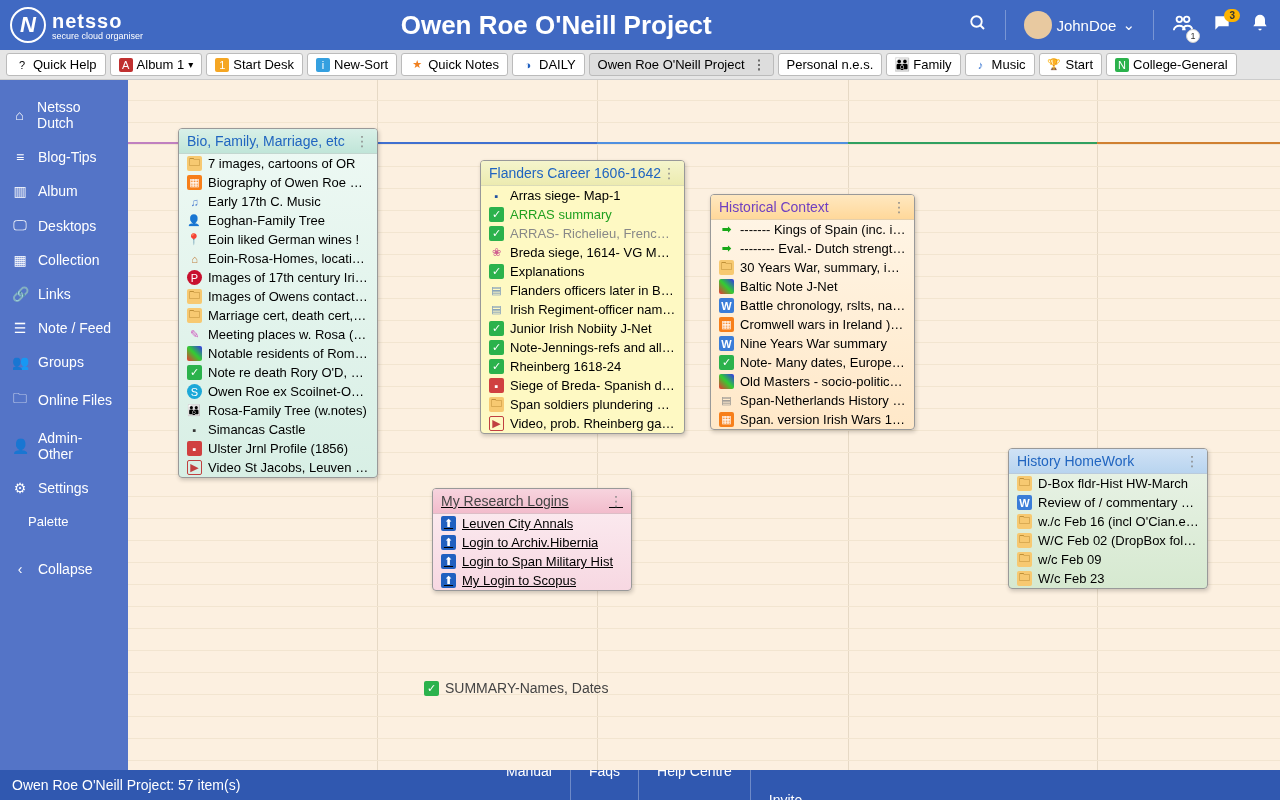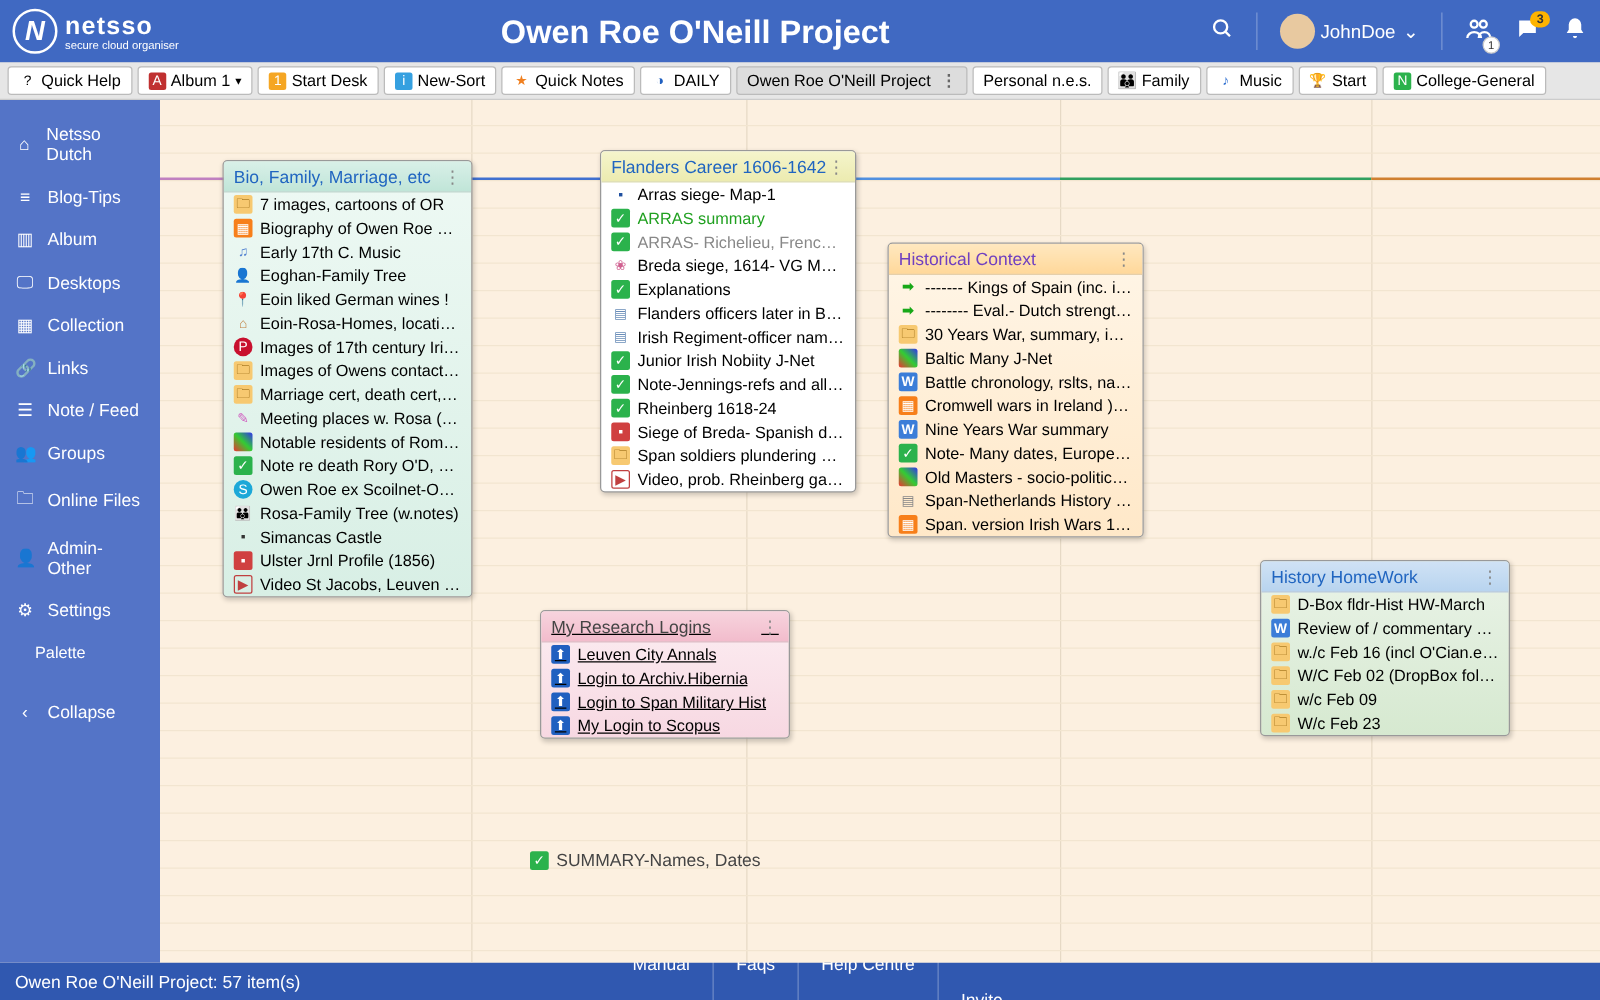--- a/index.html
+++ b/index.html
@@ -44,21 +44,21 @@
 .card-header { padding: 4px 8px; font-size: 14px; display: flex; justify-content: space-between; align-items: center; border-bottom: 1px solid rgba(0,0,0,0.1);}
 .card-header .menu-dots { color: #888; cursor: pointer;}
 .card-item { padding: 2px 8px; display: flex; align-items: center; gap: 6px; cursor: pointer; white-space: nowrap; overflow: hidden; text-overflow: ellipsis;}
 .card-item span.txt { overflow: hidden; text-overflow: ellipsis;}
 .it-ico { width: 15px; height: 15px; display: inline-flex; align-items: center; justify-content: center; font-size: 11px; border-radius: 2px; flex-shrink: 0;}
 
 
 .card-bio .card-header{ background: linear-gradient(#d9f0e8,#c0e5d8); color:#2065c0;}
 .card-bio { background: linear-gradient(#eef9f4,#d8efe5);}
 .card-fland .card-header{ background: linear-gradient(#f5f5cc,#ecebb0); color:#2065c0;}
-.card-fland { background: #ffffff;}
+.card-fland { background: #fef9c3; margin-top: 40px;}
 .card-hist .card-header{ background: linear-gradient(#ffe8c0,#ffd89a); color:#7040c0;}
 .card-hist { background: linear-gradient(#fff6e8,#ffe8c8);}
 .card-logins .card-header{ background: linear-gradient(#f7d4de,#f2bccc); color:#444;}
 .card-logins { background: linear-gradient(#fceef2,#f7d8e2); text-decoration: underline;}
 .card-hw .card-header{ background: linear-gradient(#d0e2f5,#b8d4ef); color:#2065c0;}
 .card-hw { background: linear-gradient(#eaf3e8,#d6e9d0);}
 
 
 .lone-item { position: absolute; display: flex; align-items: center; gap: 6px; font-size: 14px; color: #444;}
 
@@ -437,21 +437,21 @@
         <div class="card-item">
           <span class="it-ico ic-green-arrow">➡</span>
           <span class="txt">-------- Eval.- Dutch strengths</span>
         </div>
         <div class="card-item">
           <span class="it-ico ic-folder">🗀</span>
           <span class="txt">30 Years War, summary, imag...</span>
         </div>
         <div class="card-item">
           <span class="it-ico ic-mixed"> </span>
-          <span class="txt">Baltic Many J-Net</span>
+          <span class="txt">Baltic Note J-Net</span>
         </div>
         <div class="card-item">
           <span class="it-ico ic-word">W</span>
           <span class="txt">Battle chronology, rslts, names...</span>
         </div>
         <div class="card-item">
           <span class="it-ico ic-orange">▦</span>
           <span class="txt">Cromwell wars in Ireland )Sp.)</span>
         </div>
         <div class="card-item">

